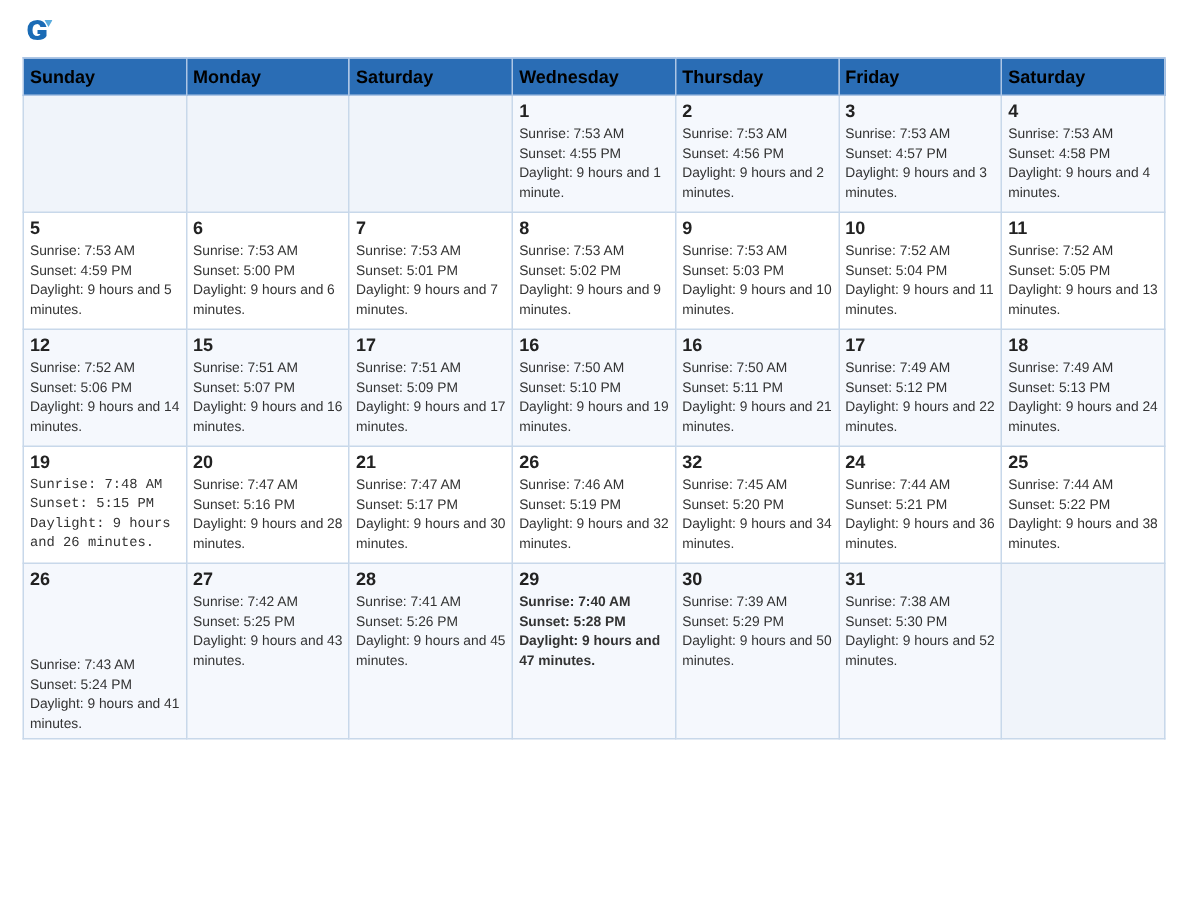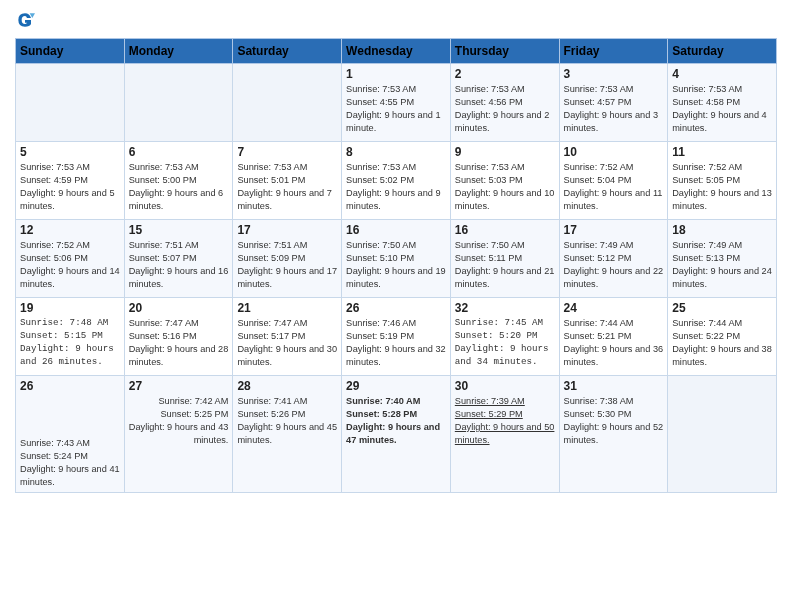--- a/index.html
+++ b/index.html
@@ -265,21 +265,21 @@
 Daylight: 9 hours and 30 minutes.</div>
           </td>
           <td>
             <span class="day-num">26</span>
             <div class="day-info" style="white-space: pre-line;">Sunrise: 7:46 AM
 Sunset: 5:19 PM
 Daylight: 9 hours and 32 minutes.</div>
           </td>
           <td>
             <span class="day-num">32</span>
-            <div class="day-info" style="white-space: pre-line; font-family: Liberation Mono, monospace;">Sunrise: 7:45 AM
+            <div class="day-info" style="white-space: pre-line;">Sunrise: 7:45 AM
 Sunset: 5:20 PM
 Daylight: 9 hours and 34 minutes.</div>
           </td>
           <td>
             <span class="day-num">24</span>
             <div class="day-info" style="white-space: pre-line;">Sunrise: 7:44 AM
 Sunset: 5:21 PM
 Daylight: 9 hours and 36 minutes.</div>
           </td>
           <td>
@@ -291,39 +291,39 @@
         </tr>
         <tr>
           <td>
             <span class="day-num">26</span>
             <div class="day-info" style="white-space: pre-line; margin-top: 44px;">Sunrise: 7:43 AM
 Sunset: 5:24 PM
 Daylight: 9 hours and 41 minutes.</div>
           </td>
           <td>
             <span class="day-num">27</span>
-            <div class="day-info" style="white-space: pre-line; text-align: right;">Sunrise: 7:42 AM
+            <div class="day-info" style="white-space: pre-line;">Sunrise: 7:42 AM
 Sunset: 5:25 PM
 Daylight: 9 hours and 43 minutes.</div>
           </td>
           <td>
             <span class="day-num">28</span>
             <div class="day-info" style="white-space: pre-line;">Sunrise: 7:41 AM
 Sunset: 5:26 PM
 Daylight: 9 hours and 45 minutes.</div>
           </td>
           <td>
             <span class="day-num">29</span>
             <div class="day-info" style="white-space: pre-line; font-weight: bold;">Sunrise: 7:40 AM
 Sunset: 5:28 PM
 Daylight: 9 hours and 47 minutes.</div>
           </td>
           <td>
             <span class="day-num">30</span>
-            <div class="day-info" style="white-space: pre-line; text-decoration: underline;">Sunrise: 7:39 AM
+            <div class="day-info" style="white-space: pre-line;">Sunrise: 7:39 AM
 Sunset: 5:29 PM
 Daylight: 9 hours and 50 minutes.</div>
           </td>
           <td>
             <span class="day-num">31</span>
             <div class="day-info" style="white-space: pre-line;">Sunrise: 7:38 AM
 Sunset: 5:30 PM
 Daylight: 9 hours and 52 minutes.</div>
           </td>
           <td class="empty-cell"></td>

